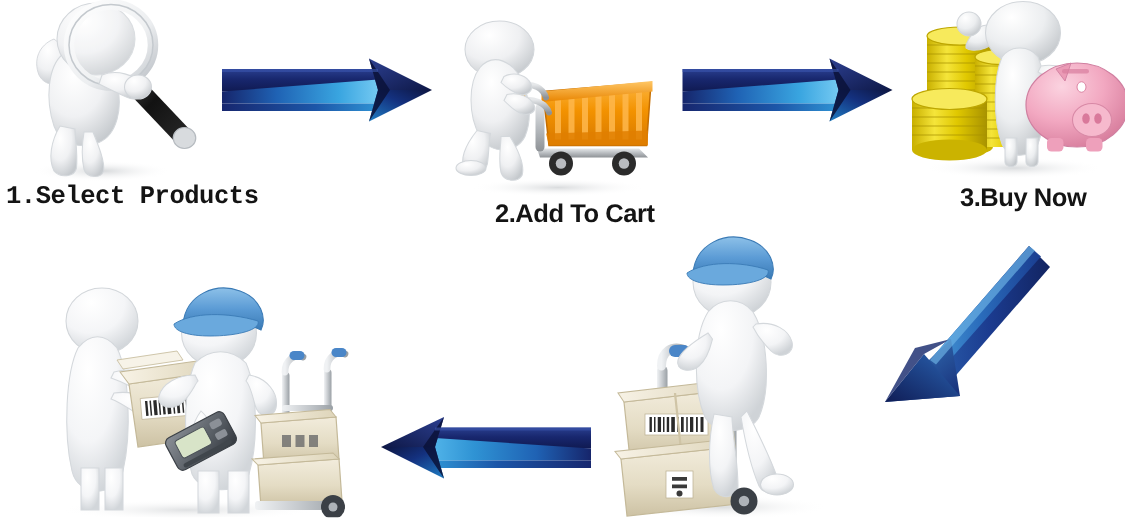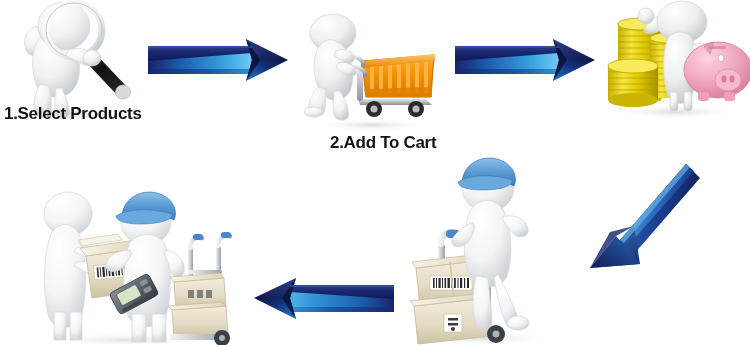--- a/index.html
+++ b/index.html
@@ -83,21 +83,21 @@
         <ellipse cx="68" cy="30" rx="28" ry="27" fill="#ffffff" fill-opacity="0.18" stroke="#c4c9ce" stroke-width="1"></ellipse>
 
         <path d="M86 50 L122 88 L113 97 L77 59 Z" fill="url(#s1handle)"></path>
         <ellipse cx="117" cy="92" rx="7.5" ry="7" fill="#d8dbde" stroke="#b5babf" stroke-width="0.8"></ellipse>
 
         <path d="M62 50 C72 46 84 50 88 56 C92 62 86 68 79 65 C72 62 64 58 60 56 Z" fill="url(#s1body)" stroke="#d4d8dc" stroke-width="0.7"></path>
 
         <ellipse cx="86" cy="58" rx="9" ry="8" fill="url(#s1body)" stroke="#d2d6da" stroke-width="0.7"></ellipse>
       </svg>
     </div>
-    <div class="step-label" style="left:-2px; top:104px;">1.Select Products</div>
+    <div class="step-label" style="left:-2px; top:122px;font-family:Liberation Mono, monospace;">1.Select Products</div>
   </div>
 
   <div class="arrow" style="left:148px; top:36px;">
     <svg width="142" height="48" viewBox="0 0 142 48">
       <defs>
         <linearGradient id="a1top" x1="0" y1="0" x2="0" y2="1">
           <stop offset="0%" stop-color="#2a3f8f"></stop>
           <stop offset="45%" stop-color="#18276e"></stop>
           <stop offset="100%" stop-color="#101a52"></stop>
         </linearGradient>
@@ -328,20 +328,21 @@
 
           <ellipse cx="121" cy="58" rx="3" ry="3.5" fill="#ffffff" stroke="#d9799b" stroke-width="0.6"></ellipse>
 
           <rect x="108" y="46" width="18" height="3" rx="1.5" fill="#d87d9e" opacity="0.7"></rect>
 
           <rect x="98" y="92" width="11" height="9" rx="3" fill="#eea0bb"></rect>
           <rect x="124" y="92" width="11" height="9" rx="3" fill="#eea0bb"></rect>
         </g>
       </svg>
     </div>
+    <div class="step-label" style="left:40px; top:122px;">3.Buy Now</div>
   </div>
 
   <div class="arrow" style="left:588px; top:162px;">
     <svg width="115" height="118" viewBox="0 0 115 118">
       <defs>
         <linearGradient id="a3shaftA" x1="0" y1="0" x2="1" y2="0">
           <stop offset="0%" stop-color="#2b60ad"></stop>
           <stop offset="50%" stop-color="#1b3b8f"></stop>
           <stop offset="100%" stop-color="#122461"></stop>
         </linearGradient>

